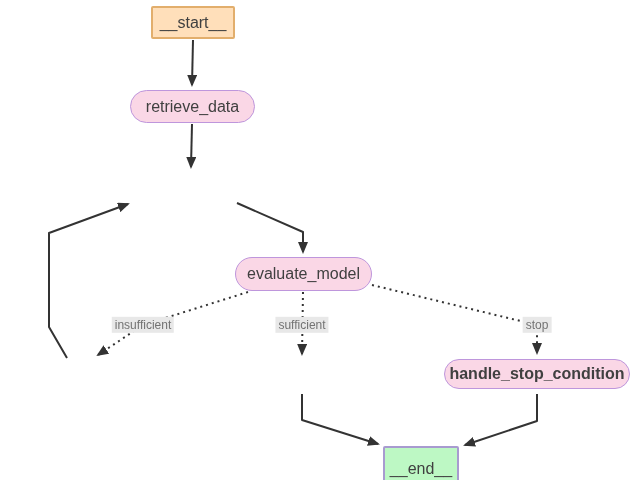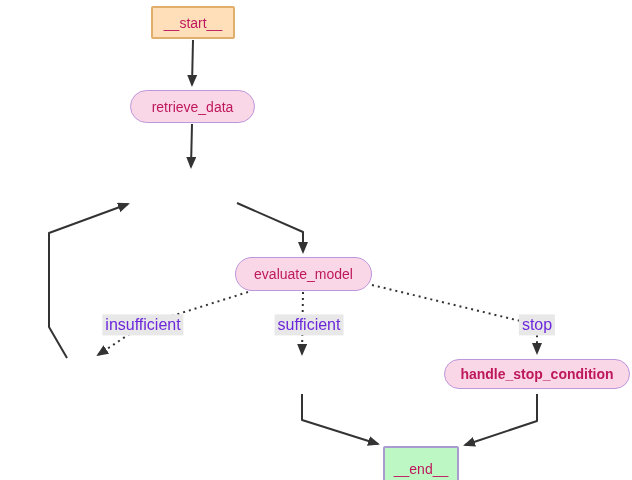--- a/index.html
+++ b/index.html
@@ -25,23 +25,23 @@
   }
   .edge.dotted {
     stroke-dasharray: 2 4;
   }
   .node {
     position: absolute;
     box-sizing: border-box;
     display: flex;
     align-items: center;
     justify-content: center;
-    font-size: 14px;
+    font-size: 16px;
     white-space: nowrap;
-    color: #be185d;
+    color: #404040;
   }
   .stadium {
     background: #fad7e6;
     border: 1.5px solid #be96dc;
     border-radius: 17px;
   }
   .rect-start {
     background: #ffdfba;
     border: 2px solid #e2ae6c;
     border-radius: 2px;
@@ -49,24 +49,24 @@
   .rect-end {
     background: #bdf8c4;
     border: 2px solid #a89bd0;
     border-radius: 2px;
   }
   .edge-label {
     position: absolute;
     transform: translate(-50%, -50%);
     background: #e8e8e8;
     padding: 1px 3px;
-    font-size: 16px;
+    font-size: 12px;
     line-height: 1.2;
     white-space: nowrap;
-    color: #6d28d9;
+    color: #737373;
   }
 </style>
 </head>
 <body>
 
 <div class="canvas">
 
   <svg class="edge-layer" viewBox="0 0 632 480">
     <defs>
       <marker id="arrow" markerUnits="userSpaceOnUse" markerWidth="12" markerHeight="10" refX="10" refY="5" orient="auto">
@@ -101,17 +101,17 @@
   <div class="node stadium" style="left:235px; top:257px; width:137px; height:34px;text-align:right;">evaluate_model</div>
 
 
 
   <div class="node stadium" style="left:444px; top:359px; width:186px; height:30px;font-weight:bold;">handle_stop_condition</div>
 
   <div class="node rect-end" style="left:383px; top:446px; width:76px; height:46px;">__end__</div>
 
   <div class="edge-label" style="left:143px; top:325px;">insufficient</div>
 
-  <div class="edge-label" style="left:302px; top:325px;margin-left:7px;">sufficient</div>
+  <div class="edge-label" style="left:302px; top:325px;">sufficient</div>
 
   <div class="edge-label" style="left:537px; top:325px;">stop</div>
 
 </div>
 
 </body></html>

